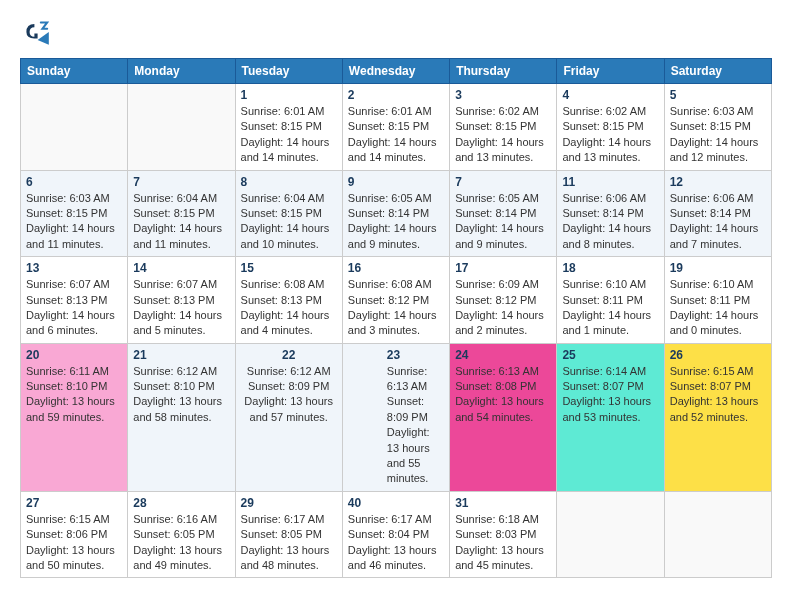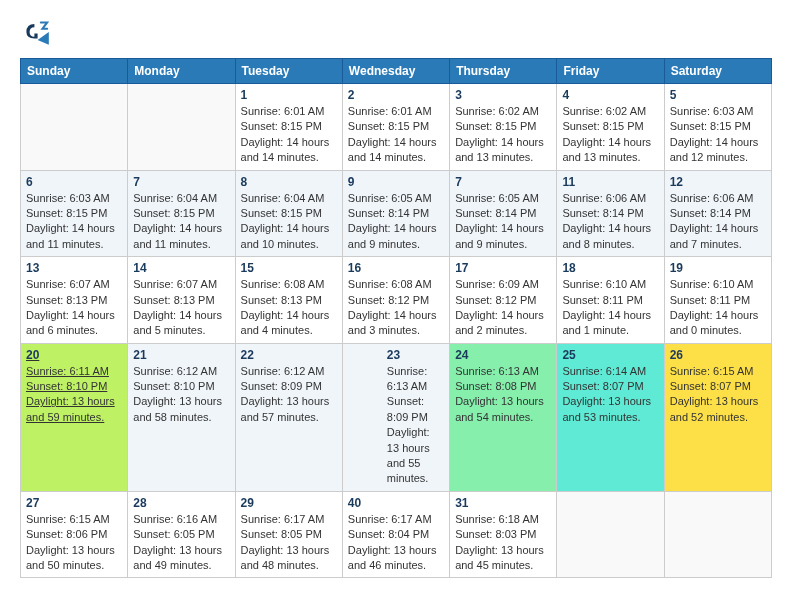--- a/index.html
+++ b/index.html
@@ -245,45 +245,45 @@
 Daylight: 14 hours and 1 minute.</div>
           </td>
           <td>
             <span class="day-num">19</span>
             <div class="day-info" style="white-space: pre-line;">Sunrise: 6:10 AM
 Sunset: 8:11 PM
 Daylight: 14 hours and 0 minutes.</div>
           </td>
         </tr>
         <tr>
-          <td style="background: #bef264; text-decoration: underline;">
+          <td style="background: #f9a8d4;">
             <span class="day-num">20</span>
             <div class="day-info" style="white-space: pre-line;">Sunrise: 6:11 AM
 Sunset: 8:10 PM
 Daylight: 13 hours and 59 minutes.</div>
           </td>
           <td style="background: rgb(240, 245, 250);">
             <span class="day-num">21</span>
             <div class="day-info" style="white-space: pre-line;">Sunrise: 6:12 AM
 Sunset: 8:10 PM
 Daylight: 13 hours and 58 minutes.</div>
           </td>
-          <td style="background: rgb(240, 245, 250);">
+          <td style="background: rgb(240, 245, 250); text-align: center;">
             <span class="day-num">22</span>
             <div class="day-info" style="white-space: pre-line;">Sunrise: 6:12 AM
 Sunset: 8:09 PM
 Daylight: 13 hours and 57 minutes.</div>
           </td>
           <td style="background: rgb(240, 245, 250); padding-left: 44px;">
             <span class="day-num">23</span>
             <div class="day-info" style="white-space: pre-line;">Sunrise: 6:13 AM
 Sunset: 8:09 PM
 Daylight: 13 hours and 55 minutes.</div>
           </td>
-          <td style="background: #86efac;">
+          <td style="background: #ec4899;">
             <span class="day-num">24</span>
             <div class="day-info" style="white-space: pre-line;">Sunrise: 6:13 AM
 Sunset: 8:08 PM
 Daylight: 13 hours and 54 minutes.</div>
           </td>
           <td style="background: #5eead4;">
             <span class="day-num">25</span>
             <div class="day-info" style="white-space: pre-line;">Sunrise: 6:14 AM
 Sunset: 8:07 PM
 Daylight: 13 hours and 53 minutes.</div>

